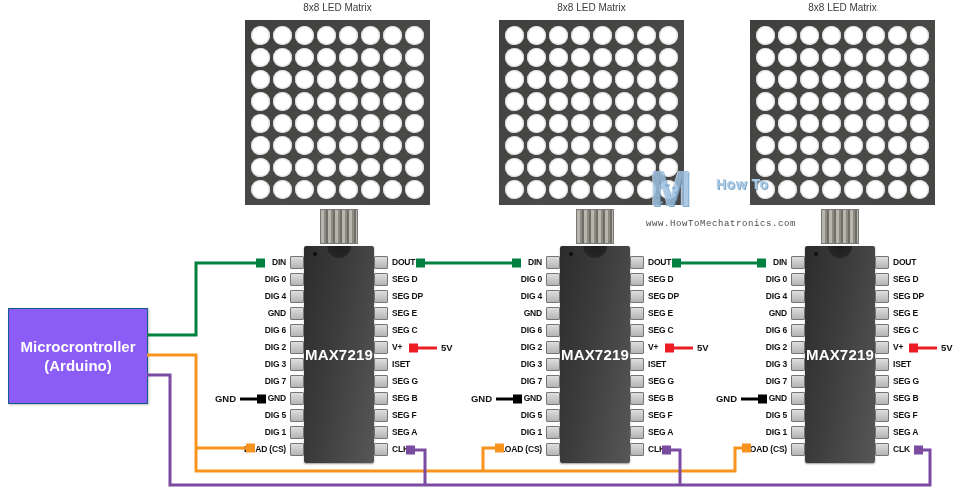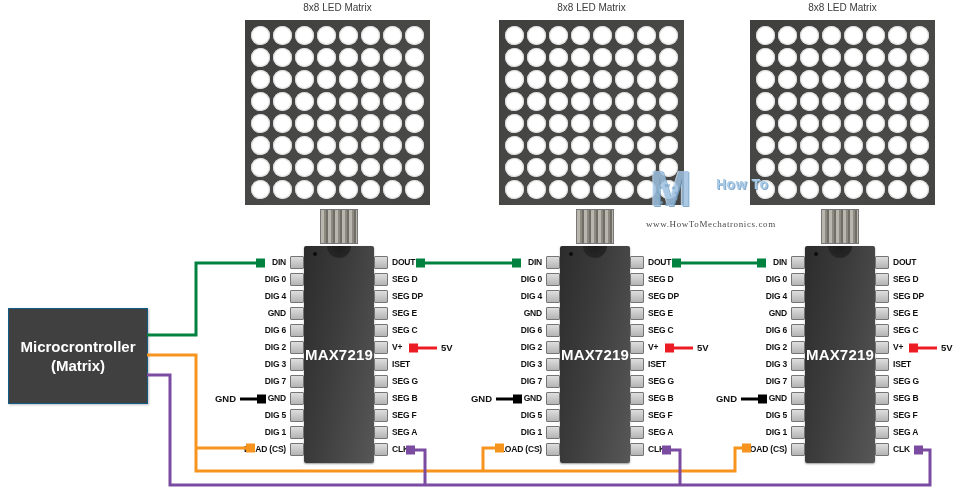--- a/index.html
+++ b/index.html
@@ -27,33 +27,33 @@
              align-items:center;justify-content:center;color:#fff;font-weight:bold;
              font-size:15px;letter-spacing:.2px;}
   .pin{position:absolute;width:14px;height:13px;background:linear-gradient(#dedede,#b4b4b4);
        border:1px solid #757575;box-sizing:border-box;border-radius:1px;}
   .pin-label{position:absolute;height:13px;line-height:13px;font-size:8.5px;font-weight:bold;
              color:#111;white-space:nowrap;letter-spacing:-0.2px;}
   .pin-label.left{right:102px;width:70px;text-align:right;}
   .pin-label.right{left:102px;width:70px;text-align:left;}
   .ext-label{position:absolute;font-size:9.5px;font-weight:bold;color:#111;height:12px;line-height:12px;}
   .ext-label.gnd{width:36px;text-align:right;}
-  .mcu{position:absolute;left:8px;top:308px;width:140px;height:96px;background:#404040;
+  .mcu{position:absolute;left:8px;top:308px;width:140px;height:96px;background:#8b5cf6;
        border:1px solid #135c85;box-sizing:border-box;display:flex;flex-direction:column;
        align-items:center;justify-content:center;color:#fff;font-weight:bold;font-size:15px;
        line-height:1.3;text-align:center;box-shadow:1px 1px 2px rgba(0,0,0,.25);}
   #wires{position:absolute;left:0;top:0;z-index:2;pointer-events:none;}
   .logo{position:absolute;left:646px;top:158px;width:165px;height:76px;z-index:5;}
   .logo-m{position:absolute;left:4px;top:6px;font-size:50px;font-weight:bold;
           color:#9dc0e0;opacity:.85;text-shadow:1px 1px 0 #6d9cc4, -1px 0 0 #cfe2f2;line-height:1;}
   .logo-howto{position:absolute;left:70px;top:18px;font-size:14px;font-weight:bold;
               color:#abcbe6;text-shadow:1px 1px 0 #7fa9cc;letter-spacing:.5px;}
   .logo-mech{position:absolute;left:44px;top:36px;font-size:16px;font-weight:bold;
              color:#abcbe6;text-shadow:1px 1px 0 #7fa9cc;letter-spacing:.5px;}
-  .logo-url{position:absolute;left:0px;top:61px;font-family:Liberation Serif, serif;
+  .logo-url{position:absolute;left:0px;top:61px;font-family:Liberation Mono, monospace;
             font-size:9px;color:#4a4a4a;letter-spacing:.6px;}
   .logo-gear{position:absolute;left:10px;top:26px;width:16px;height:16px;border-radius:50%;
              border:3px dotted #7fa9cc;opacity:.7;}
 </style>
 </head>
 <body>
 
 <div id="canvas">
 
   <svg id="wires" width="960" height="491">
@@ -464,21 +464,21 @@
       <div class="pin-label left" style="top: 180px;">DIG 1</div>
       <div class="pin-label right" style="top: 180px;">SEG A</div>
       <div class="pin" style="left: 0px; top: 197px;"></div>
       <div class="pin" style="left: 84px; top: 197px;"></div>
       <div class="pin-label left" style="top: 197px;">LOAD (CS)</div>
       <div class="pin-label right" style="top: 197px;">CLK</div>
     </div>
 
   <div class="mcu">
     <span>Microcrontroller</span>
-    <span>(Matrix)</span>
+    <span>(Arduino)</span>
   </div>
 
   <span class="ext-label gnd" style="left:200px;top:393px">GND</span>
   <span class="ext-label gnd" style="left:456px;top:393px">GND</span>
   <span class="ext-label gnd" style="left:701px;top:393px">GND</span>
   <span class="ext-label" style="left:441px;top:342px">5V</span>
   <span class="ext-label" style="left:697px;top:342px">5V</span>
   <span class="ext-label" style="left:941px;top:342px">5V</span>
 
   <div class="logo">

